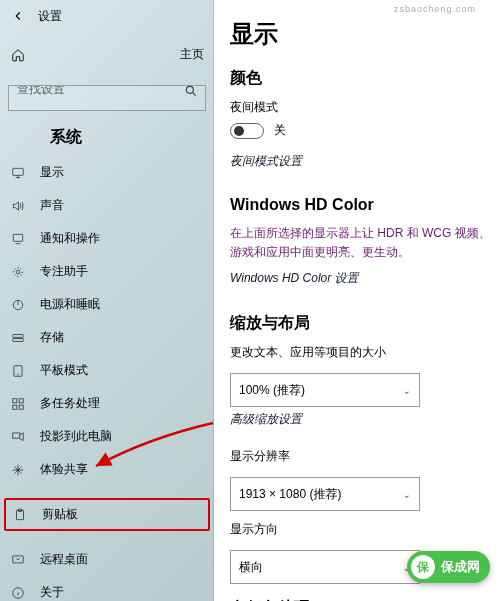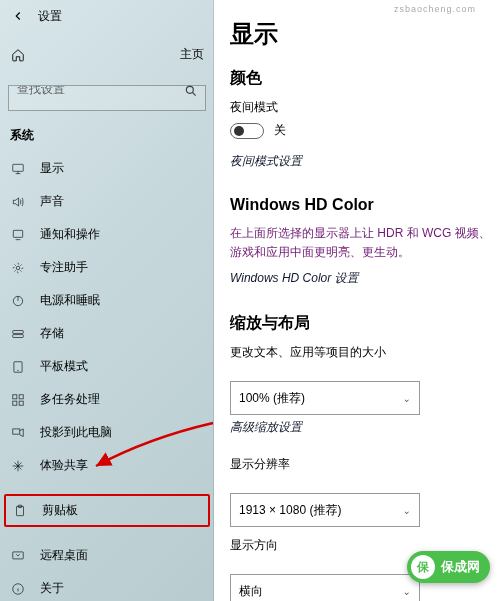--- a/index.html
+++ b/index.html
@@ -9,36 +9,36 @@
 .sidebar::after { content: ""; position: absolute; right: 0; top: 0; bottom: 0; width: 1px; background: rgba(0,0,0,0.1); }
 .top-bar { display: flex; align-items: center; padding: 4px 8px 4px 6px; font-size: 12px; }
 .top-bar .back { width: 24px; height: 24px; display: flex; align-items: center; justify-content: center; cursor: pointer; }
 .top-bar .title { margin-left: 8px; }
 .home { display: flex; align-items: center; padding: 8px 10px; font-size: 12px; margin-top: 6px; cursor: pointer; justify-content: space-between; }
 .home .icon { width: 16px; margin-right: 14px; display:flex; align-items:center; justify-content:center; }
 .search-wrap { margin: 8px 8px 10px 8px; position: relative; }
 .search-wrap input { width: 100%; height: 26px; border: 1px solid rgba(0,0,0,0.3); background: rgba(255,255,255,0.15); padding: 0 26px 18px 8px; font-size: 12px; color: #000; }
 .search-wrap input::placeholder { color: rgba(0,0,0,0.6); }
 .search-wrap .sicon { position: absolute; right: 6px; top: 5px; width: 16px; height: 16px; color: rgba(0,0,0,0.7); }
-.group-label { font-size: 12px; font-weight: 600; padding: 6px 10px 8px 10px; }
+.group-label { font-size: 16px; font-weight: 600; padding: 6px 10px 8px 10px; margin-left: 40px; }
 .nav-item { display: flex; align-items: center; padding: 8px 10px; font-size: 12px; cursor: pointer; }
 .nav-item .icon { width: 16px; margin-right: 14px; display:flex; align-items:center; justify-content:center; color: rgba(0,0,0,0.7); }
 .nav-item.highlight { border: 2px solid #d40000; border-radius: 2px; margin: 12px 4px; padding: 6px 6px; }
 .arrow { position:absolute; pointer-events:none; }
 .content { flex: 1; padding: 18px 0 0 16px; overflow: hidden; color: #000; }
 h1.page-title { font-size: 24px; font-weight: 600; margin-bottom: 18px; }
 h2.section { font-size: 16px; font-weight: 600; margin: 14px 0 10px 0; }
 .sub-label { font-size: 12px; margin: 8px 0 6px 0; }
 .toggle-row { display:flex; align-items:center; gap:10px; margin: 4px 0 10px 0; }
 .toggle { width: 34px; height: 16px; border: 1px solid #666; border-radius: 10px; position: relative; background: #fff; cursor:pointer; }
 .toggle .knob { width: 10px; height: 10px; background: #333; border-radius: 50%; position: absolute; top: 2px; left: 3px; }
 .toggle-state { font-size: 12px; }
 .link { color: #0f172a; font-size: 12px; cursor: pointer; display:inline-block; margin: 4px 0 12px 0; font-style: italic; }
 .body-text { font-size: 12px; line-height: 1.6; color: #701a75; margin-bottom: 4px; }
-.select { width: 190px; height: 24px; border: 1px solid #999; background:#fff; display:flex; align-items:center; justify-content:space-between; padding: 16px 8px; font-size: 12px; cursor:pointer; margin-top:20px; }
+.select { width: 190px; height: 24px; border: 1px solid #999; background:#fff; display:flex; align-items:center; justify-content:space-between; padding: 16px 8px; font-size: 12px; cursor:pointer; margin-top:12px; }
 .select .chev { color:#666; font-size:10px; }
 .watermark { position:absolute; top:4px; right:24px; font-size:9px; color:#aaa; letter-spacing:1px; }
 .badge { position:absolute; bottom:18px; right:10px; display:flex; align-items:center; background:#4bbf4b; color:#fff; border-radius:16px; padding:4px 10px 4px 4px; font-size:13px; font-weight:600; box-shadow:0 2px 6px rgba(0,0,0,0.3); }
 .badge .circle { width:24px; height:24px; background:#fff; border-radius:50%; color:#4bbf4b; display:flex; align-items:center; justify-content:center; margin-right:6px; font-size:12px; font-weight:bold; }
 svg { display:block; }
 </style>
 </head>
 <body>
 
 <div class="app">

